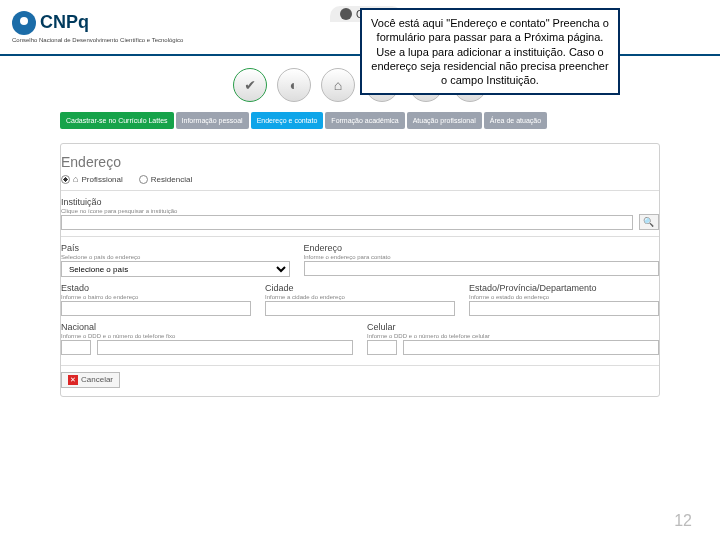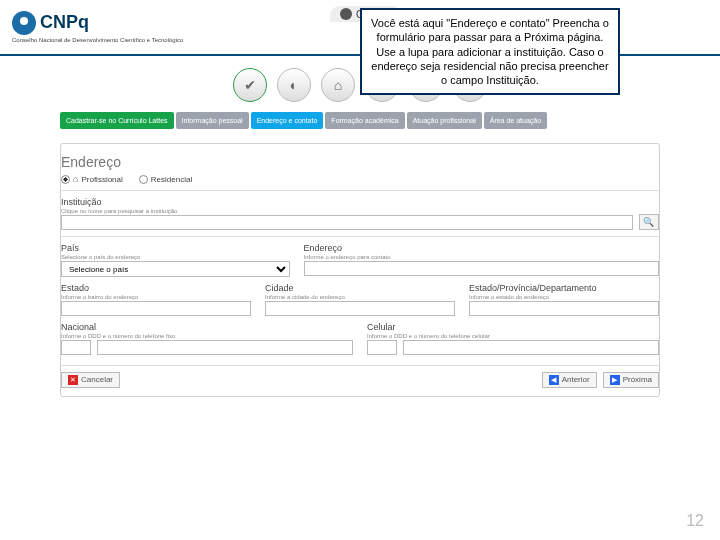--- a/index.html
+++ b/index.html
@@ -53,21 +53,21 @@
   .phone-group .field-input.ddd { width: 30px; }
   .phone-group .field-input.num { flex: 1; }
   
   .footer-row { display: flex; justify-content: space-between; margin-top: 10px; padding-top: 6px; border-top: 1px solid #ddd; }
   .btn { display: flex; align-items: flex-start; gap: 3px; border: 1px solid #bbb; padding: 2px 6px; font-size: 8px; background: #f5f5f5; cursor: pointer; }
   .btn .sq { width: 10px; height: 10px; display: inline-flex; align-items: center; justify-content: center; color: #fff; font-size: 7px; }
   .sq.red { background: #dc2626; }
   .sq.blue { background: #2563eb; }
   .footer-right { display: flex; gap: 6px; }
   
-  .page-num { position: absolute; bottom: 10px; right: 16px; font-size: 16px; color: #bbb; }
+  .page-num { position: absolute; bottom: 10px; right: 28px; font-size: 16px; color: #bbb; }
 </style>
 </head>
 <body>
 
 <div class="header">
   <div class="logo-area">
     <div class="logo-row">
       <span class="logo-icon"></span>
       <span class="logo-text">CNPq</span>
     </div>
@@ -176,26 +176,16 @@
         <input class="field-input num" style="">
       </div>
     </div>
   </div>
 
   <div class="footer-row">
     <div class="btn">
         <span class="sq red">✕</span>
         <span>Cancelar</span>
       </div>
-    <div class="footer-right">
-      <div class="btn">
-          <span class="sq blue">◀</span>
-          <span>Anterior</span>
-        </div>
-      <div class="btn">
-          <span class="sq blue">▶</span>
-          <span>Próxima</span>
-        </div>
-    </div>
   </div>
 </div>
 
 <div class="page-num">12</div>
 
 </body></html>

